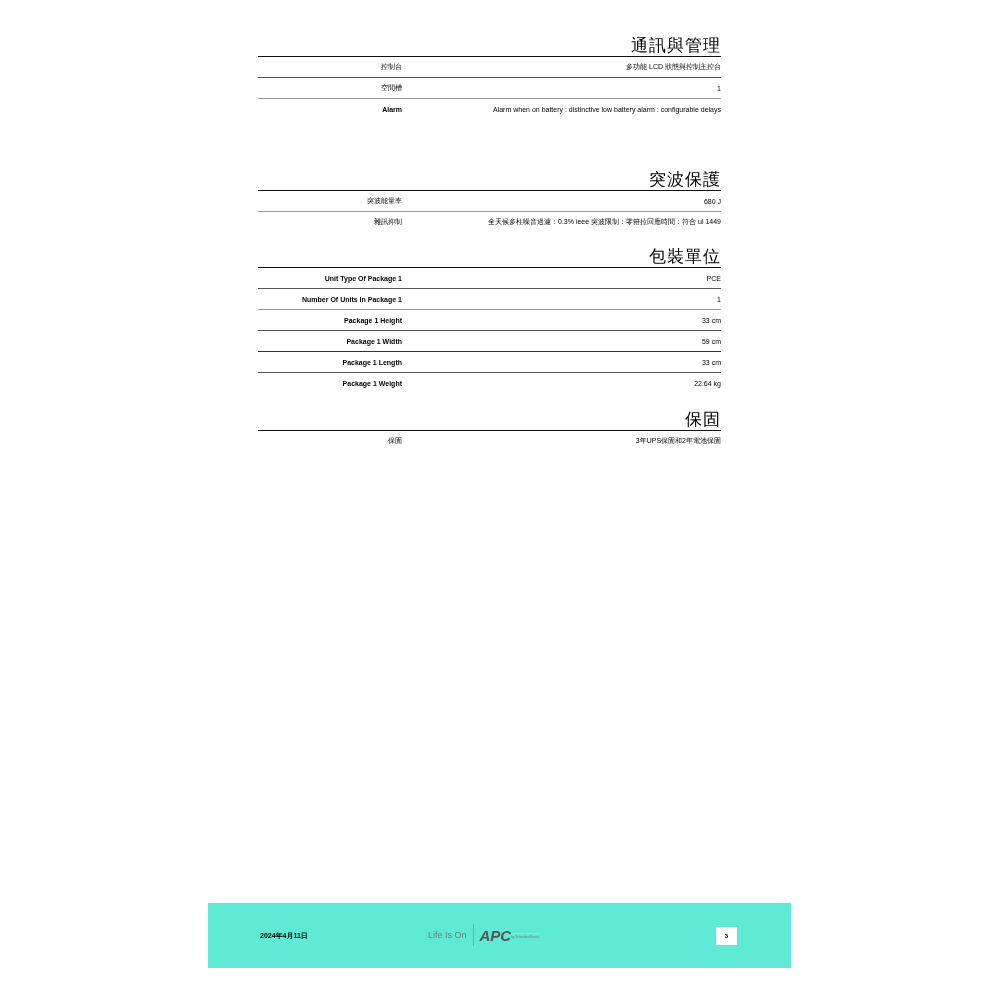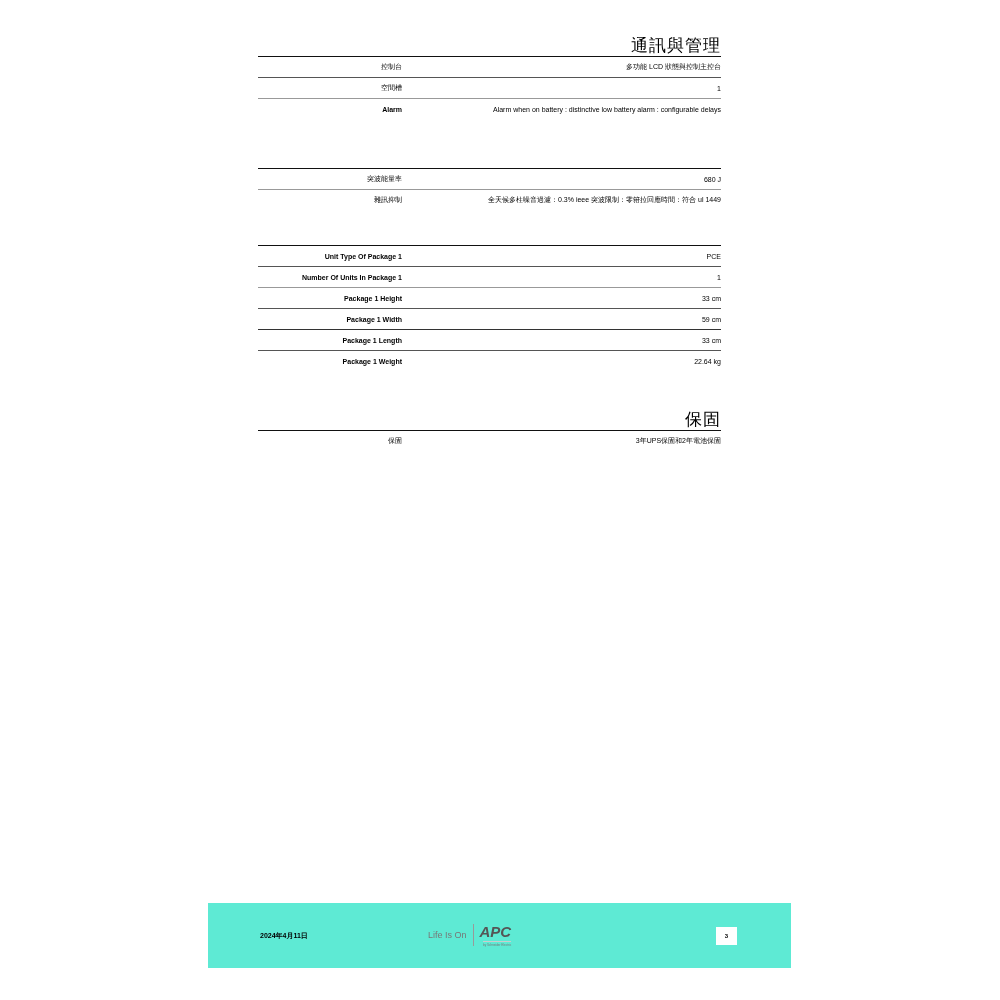--- a/index.html
+++ b/index.html
@@ -20,21 +20,21 @@
   .s3 { position:absolute; top:211px; left:0; width:463px; }
   .s4 { position:absolute; top:374px; left:0; width:463px; }
   .s1 { position:absolute; top:0; left:0; width:463px; }
   .row.light { border-top-color:#999 !important; }
   .row.dark  { border-top-color:#333 !important; }
   .footer { position:absolute; left:208px; top:903px; width:583px; height:65px; background:#5eead4; }
   .footer-date { position:absolute; left:52px; top:28px; font-size:7px; font-weight:bold; }
   .footer-logo { position:absolute; left:220px; top:20px; height:24px; display:flex; align-items:center; }
   .lifeison { font-size:9px; color:#777; margin-right:6px; }
   .logo-divider { width:1px; height:22px; background:#999; margin-right:6px; }
-  .apc-block { display:flex; flex-direction:column; align-items:flex-end; }
+  .apc-block { display:flex; flex-direction:row; align-items:center; }
   .apc { font-size:15px; font-weight:bold; color:#555; letter-spacing:0px; line-height:15px; font-style:italic; }
   .apc-sub { font-size:3px; color:#777; margin-top:2px; border-top:1px solid #ccc; padding-top:1px; white-space:nowrap; }
   .page-box { position:absolute; left:508px; top:24px; width:21px; height:18px; background:#fff;
               font-size:6px; font-weight:bold; display:flex; align-items:center; justify-content:center; }
 </style>
 </head>
 <body>
 
 <div class="content">
 
@@ -50,33 +50,35 @@
         <div class="cell-val">1</div>
       </div>
       <div class="row light">
         <div class="cell-key bold">Alarm</div>
         <div class="cell-val">Alarm when on battery : distinctive low battery alarm : configurable delays</div>
       </div>
     </div>
   </div>
 
   <div class="section s2">
+    <h2 class="section-title">突波保護</h2>
     <div class="table">
       <div class="row">
         <div class="cell-key">突波能量率</div>
         <div class="cell-val">680 J</div>
       </div>
       <div class="row light">
         <div class="cell-key">雜訊抑制</div>
         <div class="cell-val">全天候多柱噪音過濾：0.3% ieee 突波限制：零箝拉回應時間：符合 ul 1449</div>
       </div>
     </div>
   </div>
 
   <div class="section s3">
+    <h2 class="section-title">包裝單位</h2>
     <div class="table">
       <div class="row">
         <div class="cell-key bold">Unit Type Of Package 1</div>
         <div class="cell-val">PCE</div>
       </div>
       <div class="row">
         <div class="cell-key bold">Number Of Units In Package 1</div>
         <div class="cell-val">1</div>
       </div>
       <div class="row light">

